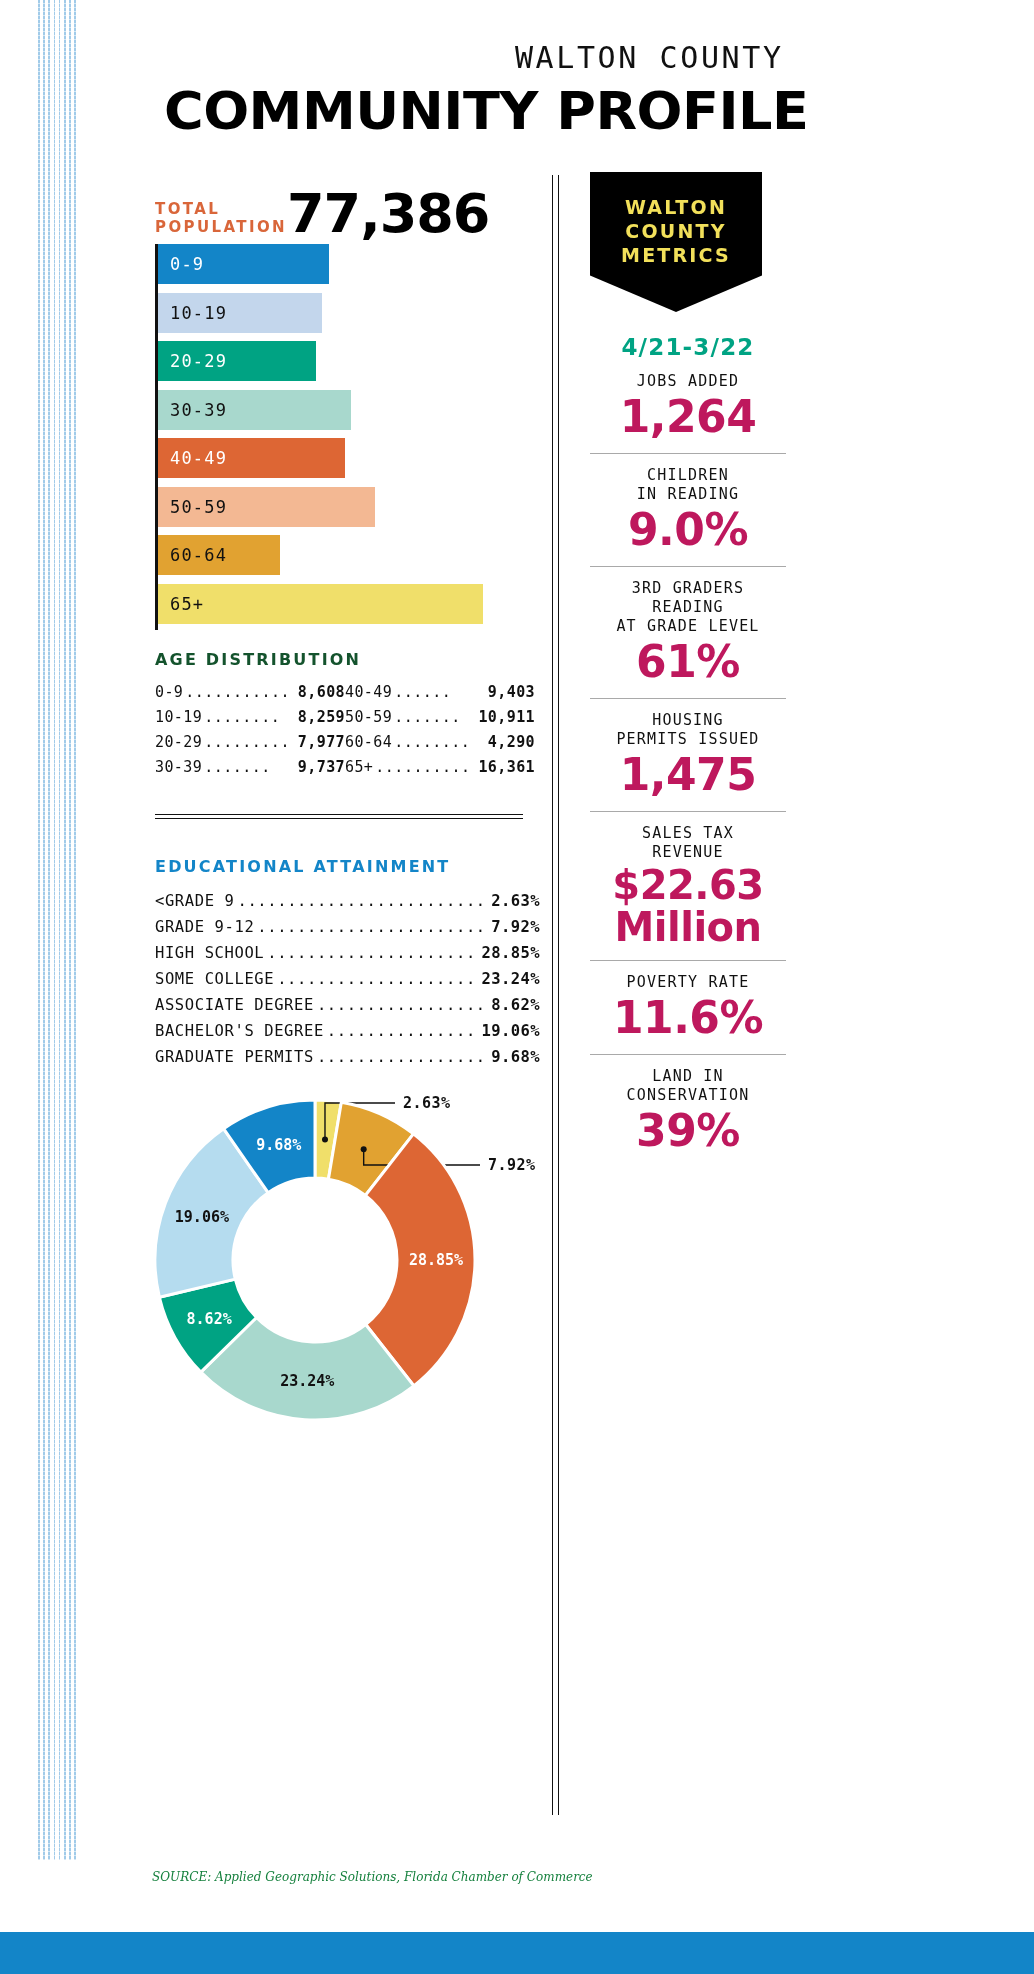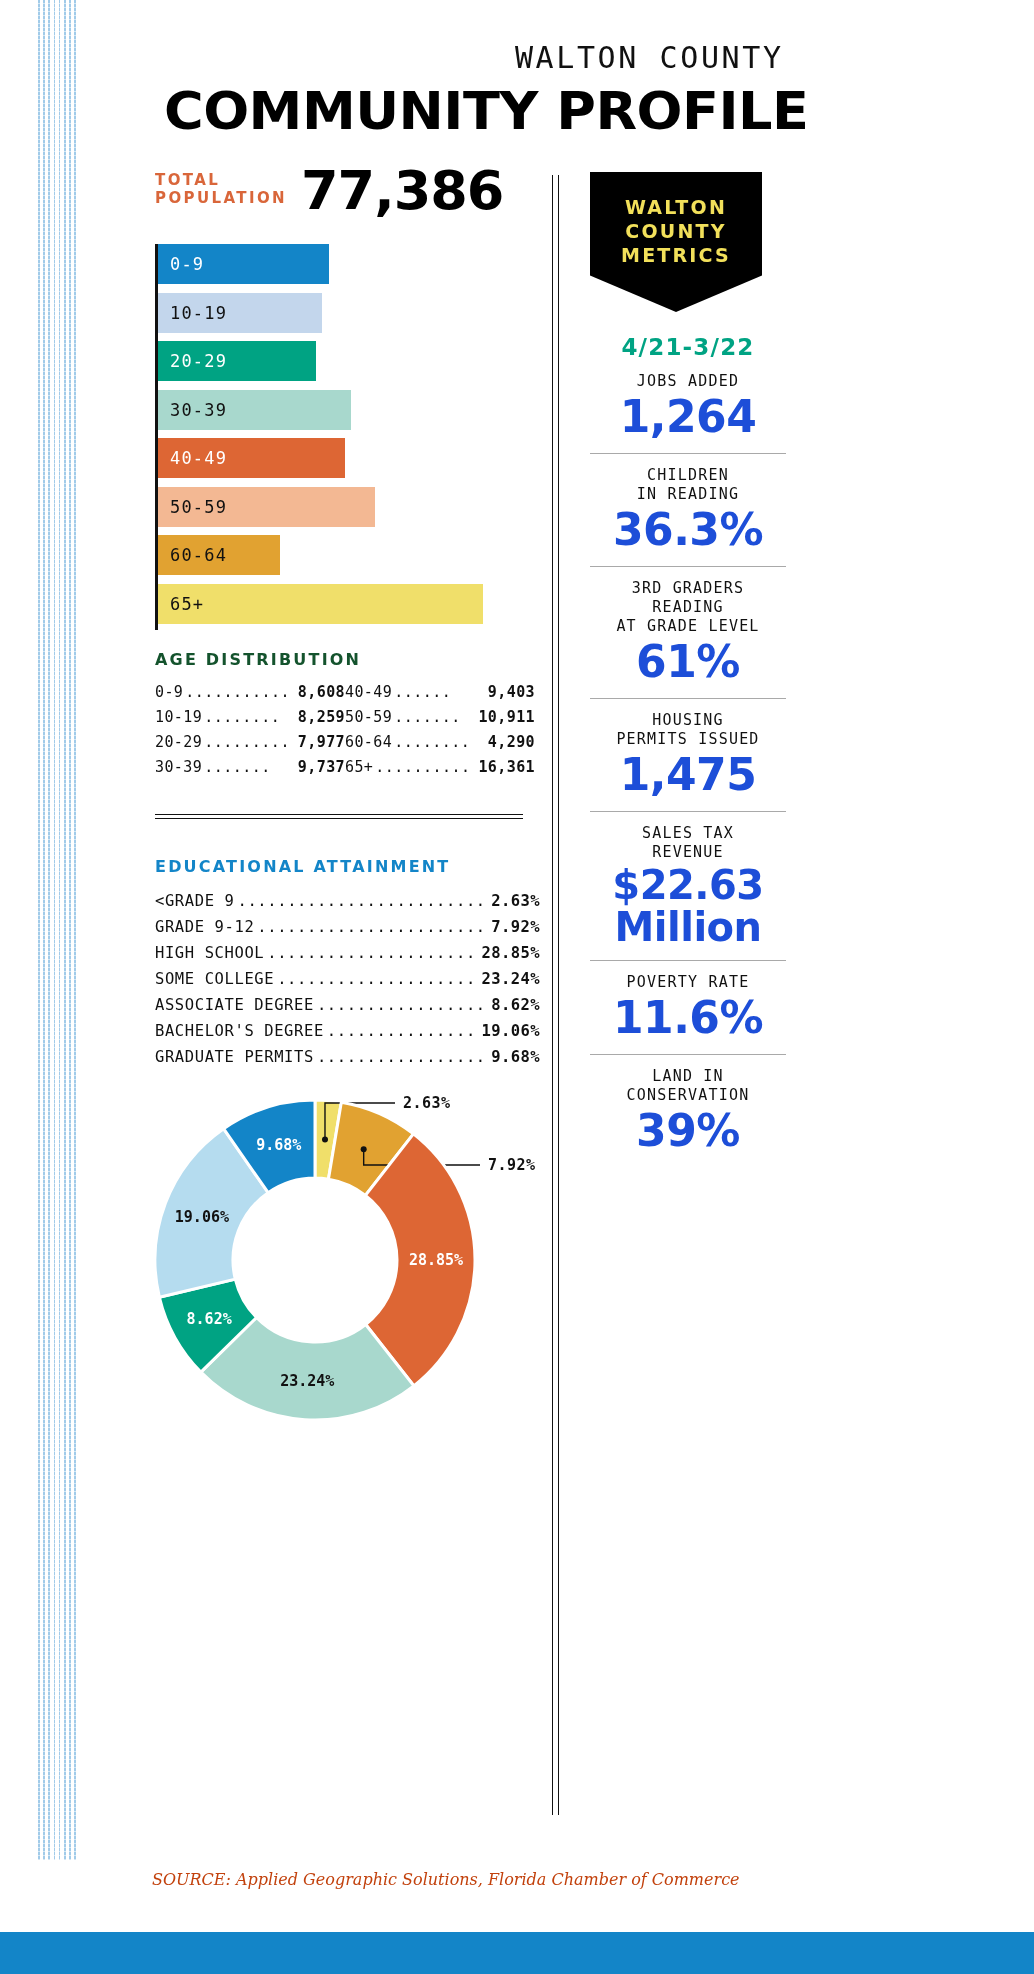--- a/index.html
+++ b/index.html
@@ -64,22 +64,22 @@
     font-weight: 700;
     letter-spacing: -0.5px;
     color: #000000;
     margin-top: 6px;
     transform: scaleX(1.04);
     transform-origin: left center;
   }
 
   
   .totalpop-wrap{
-    position:absolute; left:155px; top:165px;
-    display:flex; align-items:center; gap:14px;
+    position:absolute; left:155px; top:188px;
+    display:flex; align-items:flex-end; 
   }
   .totalpop-label{
     font-family:"DejaVu Sans", sans-serif;
     font-weight:700;
     font-size:15px;
     line-height:18px;
     letter-spacing:2.4px;
     color:#d9663a;
     padding-bottom:4px;
   }
@@ -189,22 +189,22 @@
     font-weight:700;
     color:#111111;
     letter-spacing:0.5px;
   }
 
   
   .source{
     position:absolute; left:152px; top:1870px;
     font-family:"DejaVu Serif", serif;
     font-style:italic;
-    font-size:16px;
-    color:#c2410c;
+    font-size:12px;
+    color:#15803d;
   }
 
   
   .vrule{
     position:absolute; top:175px;
     width:1px; height:1640px; background:#111111;
   }
   .vrule.a{ left:552px; }
   .vrule.b{ left:558px; }
 
@@ -248,21 +248,21 @@
     letter-spacing:1.2px;
     color:#111111;
     white-space:pre-line;
   }
   .metric-value{
     font-family:"DejaVu Sans", sans-serif;
     font-weight:700;
     font-size:44px;
     line-height:48px;
     letter-spacing:-0.5px;
-    color:#1d4ed8;
+    color:#be185d;
     margin-top:2px;
   }
   .metric-value.two-line{
     font-size:40px; line-height:42px;
   }
 </style>
 </head>
 <body>
 
 <div class="page">
@@ -442,21 +442,21 @@
     </div>
     <div class="daterange">4/21-3/22</div>
     <div id="metric-list">
         <div class="metric">
           <div class="metric-label">JOBS ADDED</div>
           <div class="metric-value" style="white-space: pre-line;">1,264</div>
         </div>
         <div class="metric">
           <div class="metric-label">CHILDREN
 IN READING</div>
-          <div class="metric-value" style="white-space: pre-line;">36.3%</div>
+          <div class="metric-value" style="white-space: pre-line;">9.0%</div>
         </div>
         <div class="metric">
           <div class="metric-label">3RD GRADERS
 READING
 AT GRADE LEVEL</div>
           <div class="metric-value" style="white-space: pre-line;">61%</div>
         </div>
         <div class="metric">
           <div class="metric-label">HOUSING
 PERMITS ISSUED</div>

